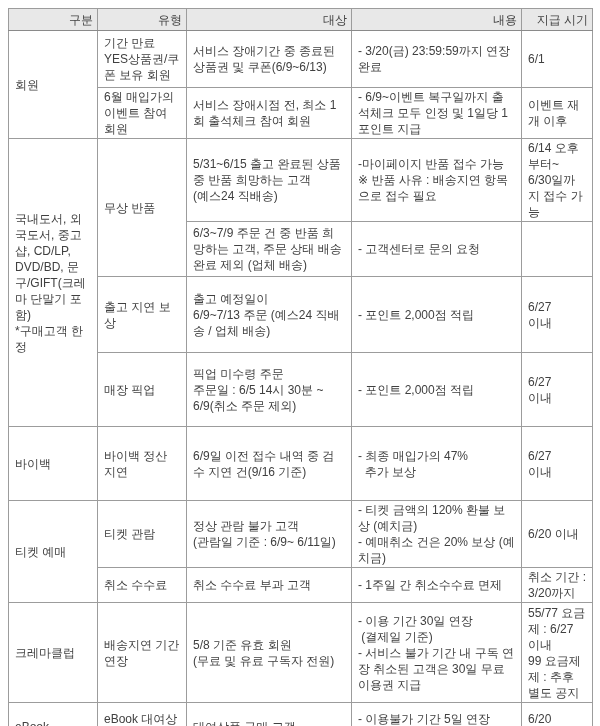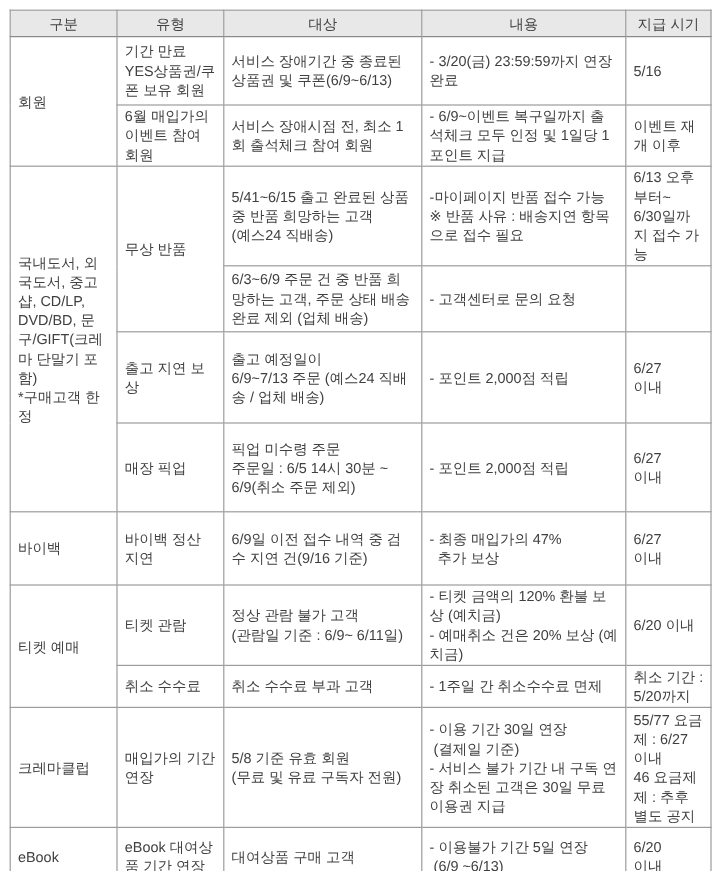--- a/index.html
+++ b/index.html
@@ -25,21 +25,21 @@
     border: 1px solid #9c9c9c;
     padding: 1px 6px;
     vertical-align: middle;
     white-space: pre-wrap;
     overflow-wrap: break-word;
     word-break: break-word;
   }
   table.comp thead th {
     background: #e8e8e8;
     font-weight: normal;
-    text-align: center;
+    text-align: right;
     height: 19px;
     padding: 1px 4px;
     border-bottom: 1px solid #8a8a8a;
   }
   table.comp td { text-align: left; }
 </style>
 </head>
 <body>
 
 <table class="comp">
@@ -58,62 +58,62 @@
       <th>내용</th>
       <th>지급 시기</th>
     </tr>
   </thead>
   <tbody>
     <tr style="height:57px">
       <td rowspan="2">회원</td>
       <td>기간 만료 YES상품권/쿠폰 보유 회원</td>
       <td>서비스 장애기간 중 종료된 상품권 및 쿠폰(6/9~6/13)</td>
       <td>- 3/20(금) 23:59:59까지 연장 완료</td>
-      <td>5/16</td>
+      <td>6/1</td>
     </tr>
     <tr style="height:49px">
       <td>6월 매입가의 이벤트 참여 회원</td>
       <td>서비스 장애시점 전, 최소 1회 출석체크 참여 회원</td>
       <td>- 6/9~이벤트 복구일까지 출석체크 모두 인정 및 1일당 1포인트 지급</td>
       <td>이벤트 재개 이후</td>
     </tr>
     <tr style="height:75px">
       <td rowspan="4">국내도서, 외국도서, 중고샵, CD/LP, DVD/BD, 문구/GIFT(크레마 단말기 포함)
 *구매고객 한정</td>
       <td rowspan="2">무상 반품</td>
-      <td>5/41~6/15 출고 완료된 상품 중 반품 희망하는 고객
+      <td>5/31~6/15 출고 완료된 상품 중 반품 희망하는 고객
 (예스24 직배송)</td>
       <td>-마이페이지 반품 접수 가능
 ※ 반품 사유 : 배송지연 항목으로 접수 필요</td>
-      <td>6/13 오후부터~
+      <td>6/14 오후부터~
 6/30일까지 접수 가능</td>
     </tr>
     <tr style="height:55px">
-      <td>6/3~6/9 주문 건 중 반품 희망하는 고객, 주문 상태 배송완료 제외 (업체 배송)</td>
+      <td>6/3~7/9 주문 건 중 반품 희망하는 고객, 주문 상태 배송완료 제외 (업체 배송)</td>
       <td>- 고객센터로 문의 요청</td>
       <td></td>
     </tr>
     <tr style="height:76px">
       <td>출고 지연 보상</td>
       <td>출고 예정일이
 6/9~7/13 주문 (예스24 직배송 / 업체 배송)</td>
       <td>- 포인트 2,000점 적립</td>
       <td>6/27
 이내</td>
     </tr>
     <tr style="height:74px">
       <td>매장 픽업</td>
       <td>픽업 미수령 주문
 주문일 : 6/5 14시 30분 ~
 6/9(취소 주문 제외)</td>
       <td>- 포인트 2,000점 적립</td>
       <td>6/27
 이내</td>
     </tr>
-    <tr style="height:61px">
+    <tr style="height:74px">
       <td>바이백</td>
       <td>바이백 정산 지연</td>
       <td>6/9일 이전 접수 내역 중 검수 지연 건(9/16 기준)</td>
       <td>- 최종 매입가의 47%
   추가 보상</td>
       <td>6/27
 이내</td>
     </tr>
     <tr style="height:64px">
       <td rowspan="2">티켓 예매</td>
@@ -122,32 +122,32 @@
 (관람일 기준 : 6/9~ 6/11일)</td>
       <td>- 티켓 금액의 120% 환불 보상 (예치금)
 - 예매취소 건은 20% 보상 (예치금)</td>
       <td>6/20 이내</td>
     </tr>
     <tr style="height:31px">
       <td>취소 수수료</td>
       <td>취소 수수료 부과 고객</td>
       <td>- 1주일 간 취소수수료 면제</td>
       <td>취소 기간 :
-5/20까지</td>
+3/20까지</td>
     </tr>
     <tr style="height:100px">
       <td>크레마클럽</td>
-      <td>매입가의 기간 연장</td>
+      <td>배송지연 기간 연장</td>
       <td>5/8 기준 유효 회원
 (무료 및 유료 구독자 전원)</td>
       <td>- 이용 기간 30일 연장
  (결제일 기준)
 - 서비스 불가 기간 내 구독 연장 취소된 고객은 30일 무료 이용권 지급</td>
       <td>55/77 요금제 : 6/27 이내
-46 요금제제 : 추후 별도 공지</td>
+99 요금제제 : 추후 별도 공지</td>
     </tr>
     <tr style="height:49px">
       <td>eBook</td>
       <td>eBook 대여상품 기간 연장</td>
       <td>대여상품 구매 고객</td>
       <td>- 이용불가 기간 5일 연장
  (6/9 ~6/13)</td>
       <td>6/20
 이내</td>
     </tr>

